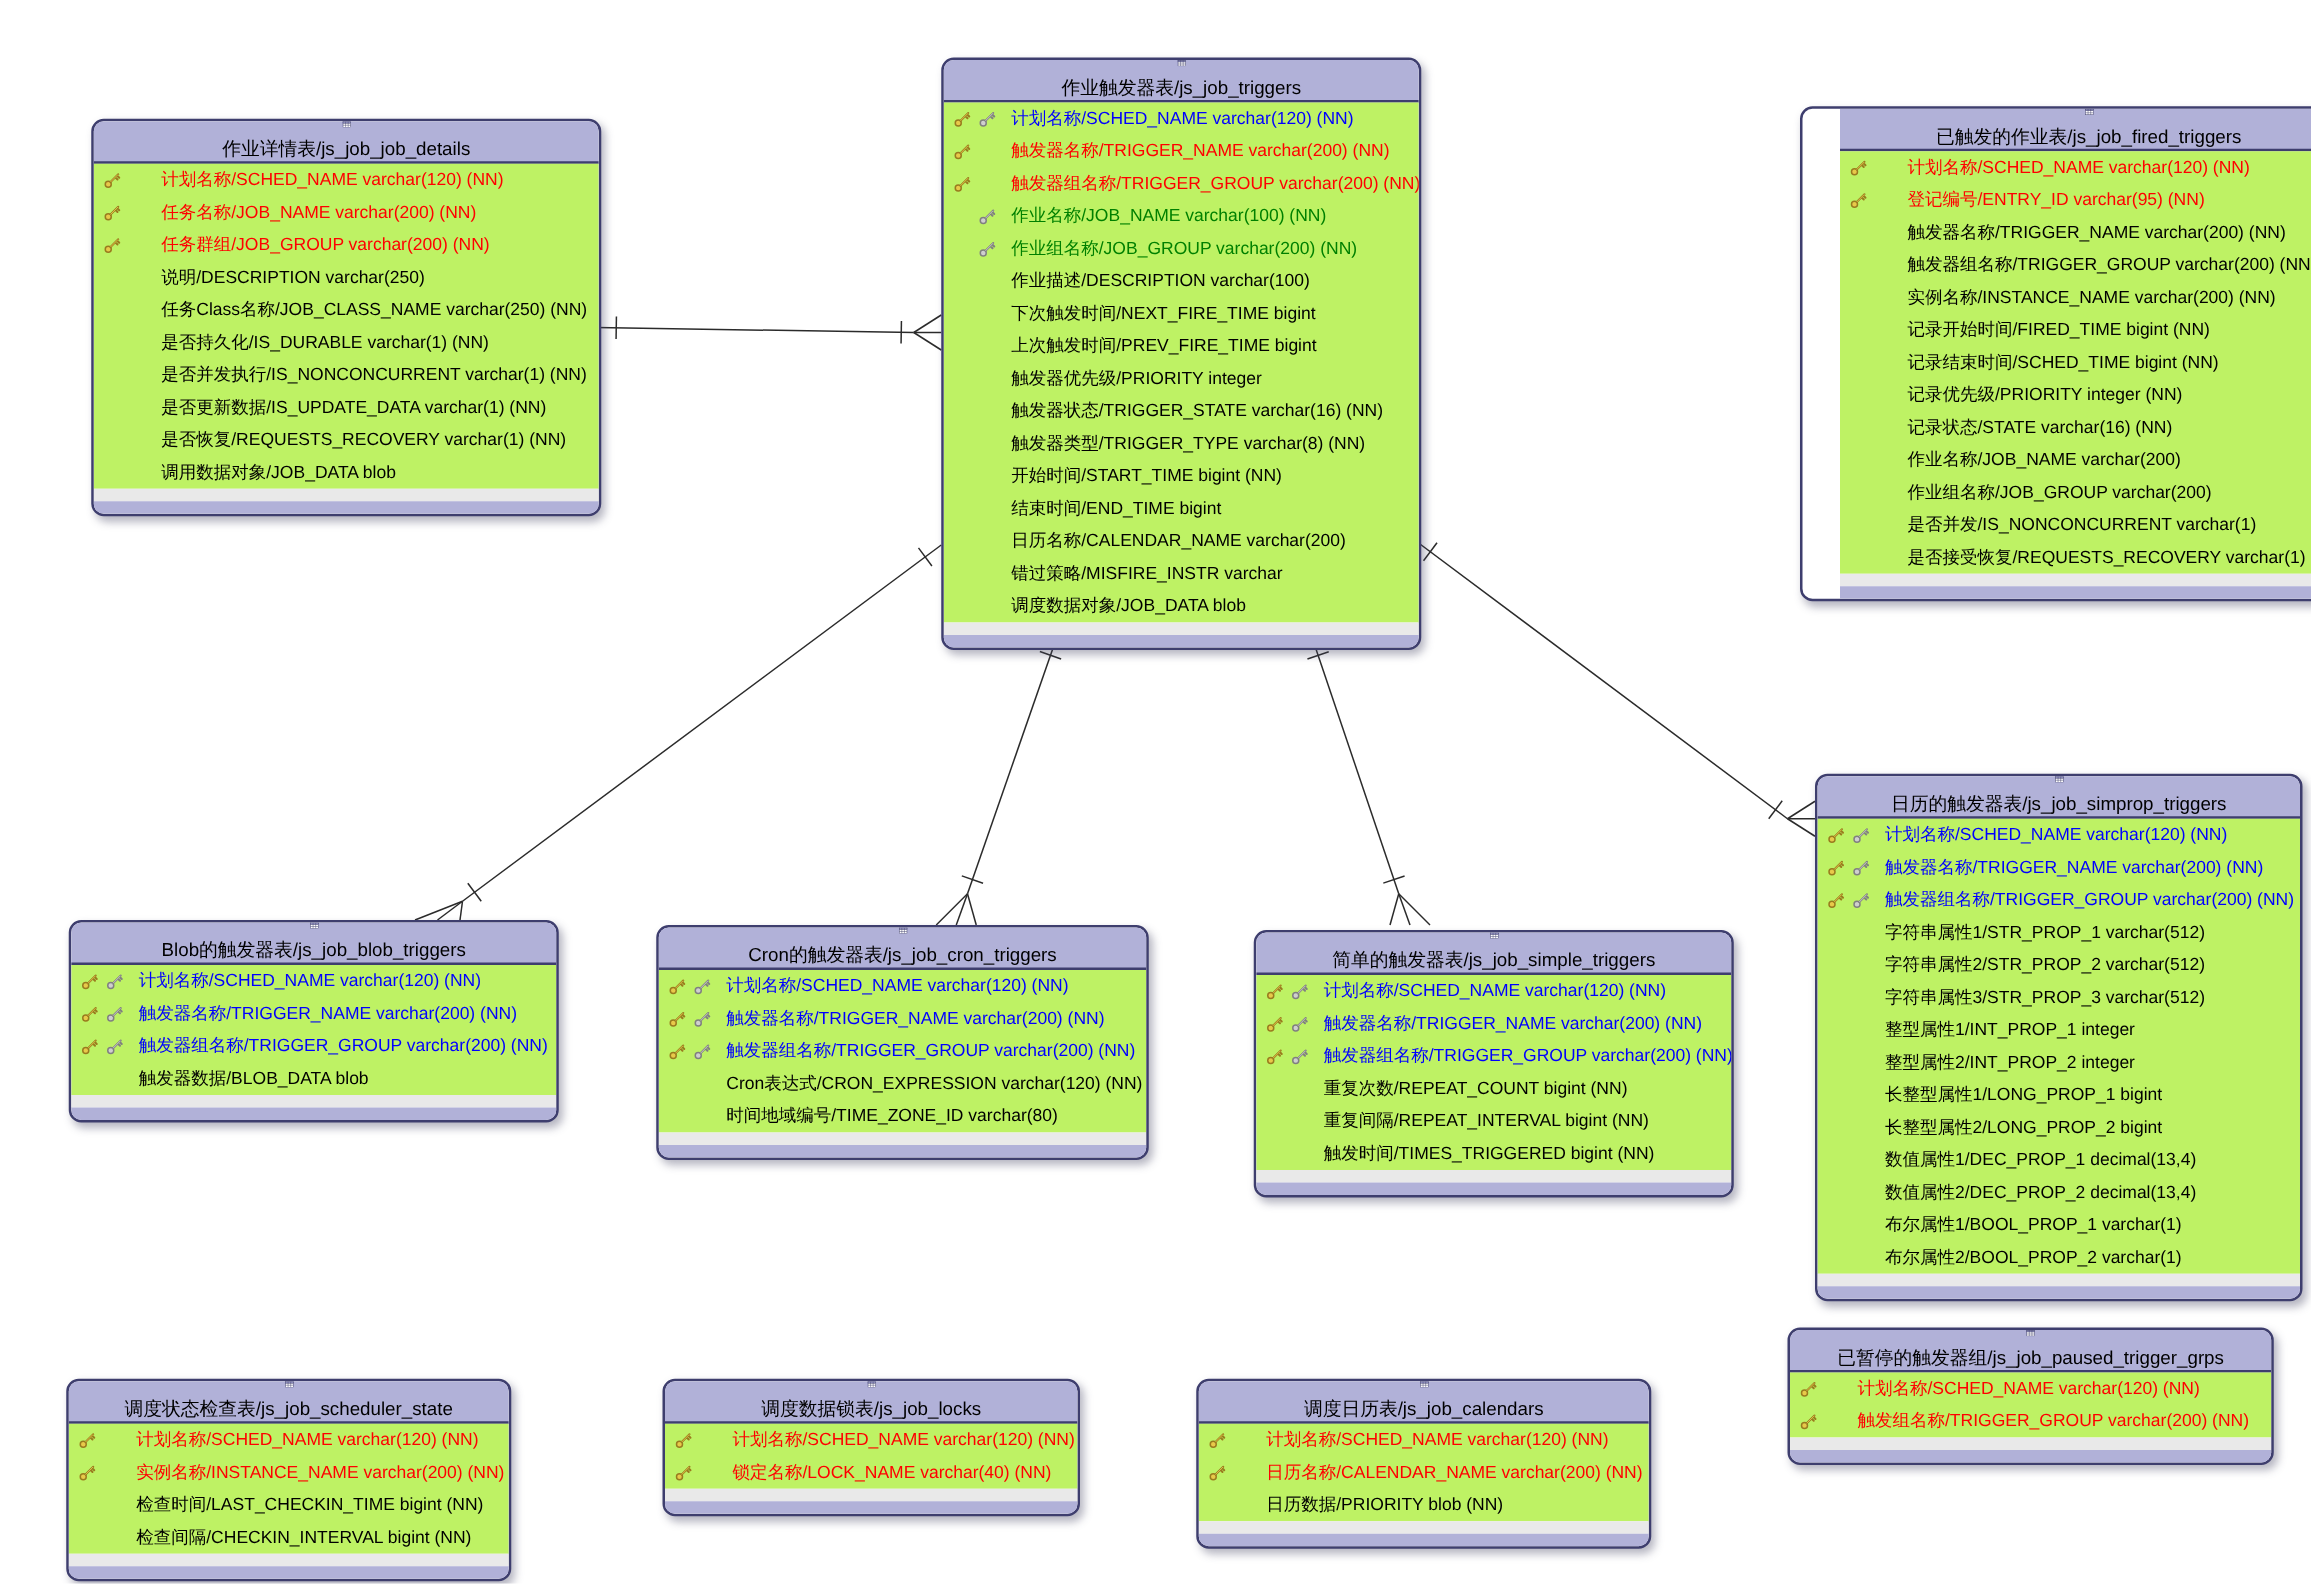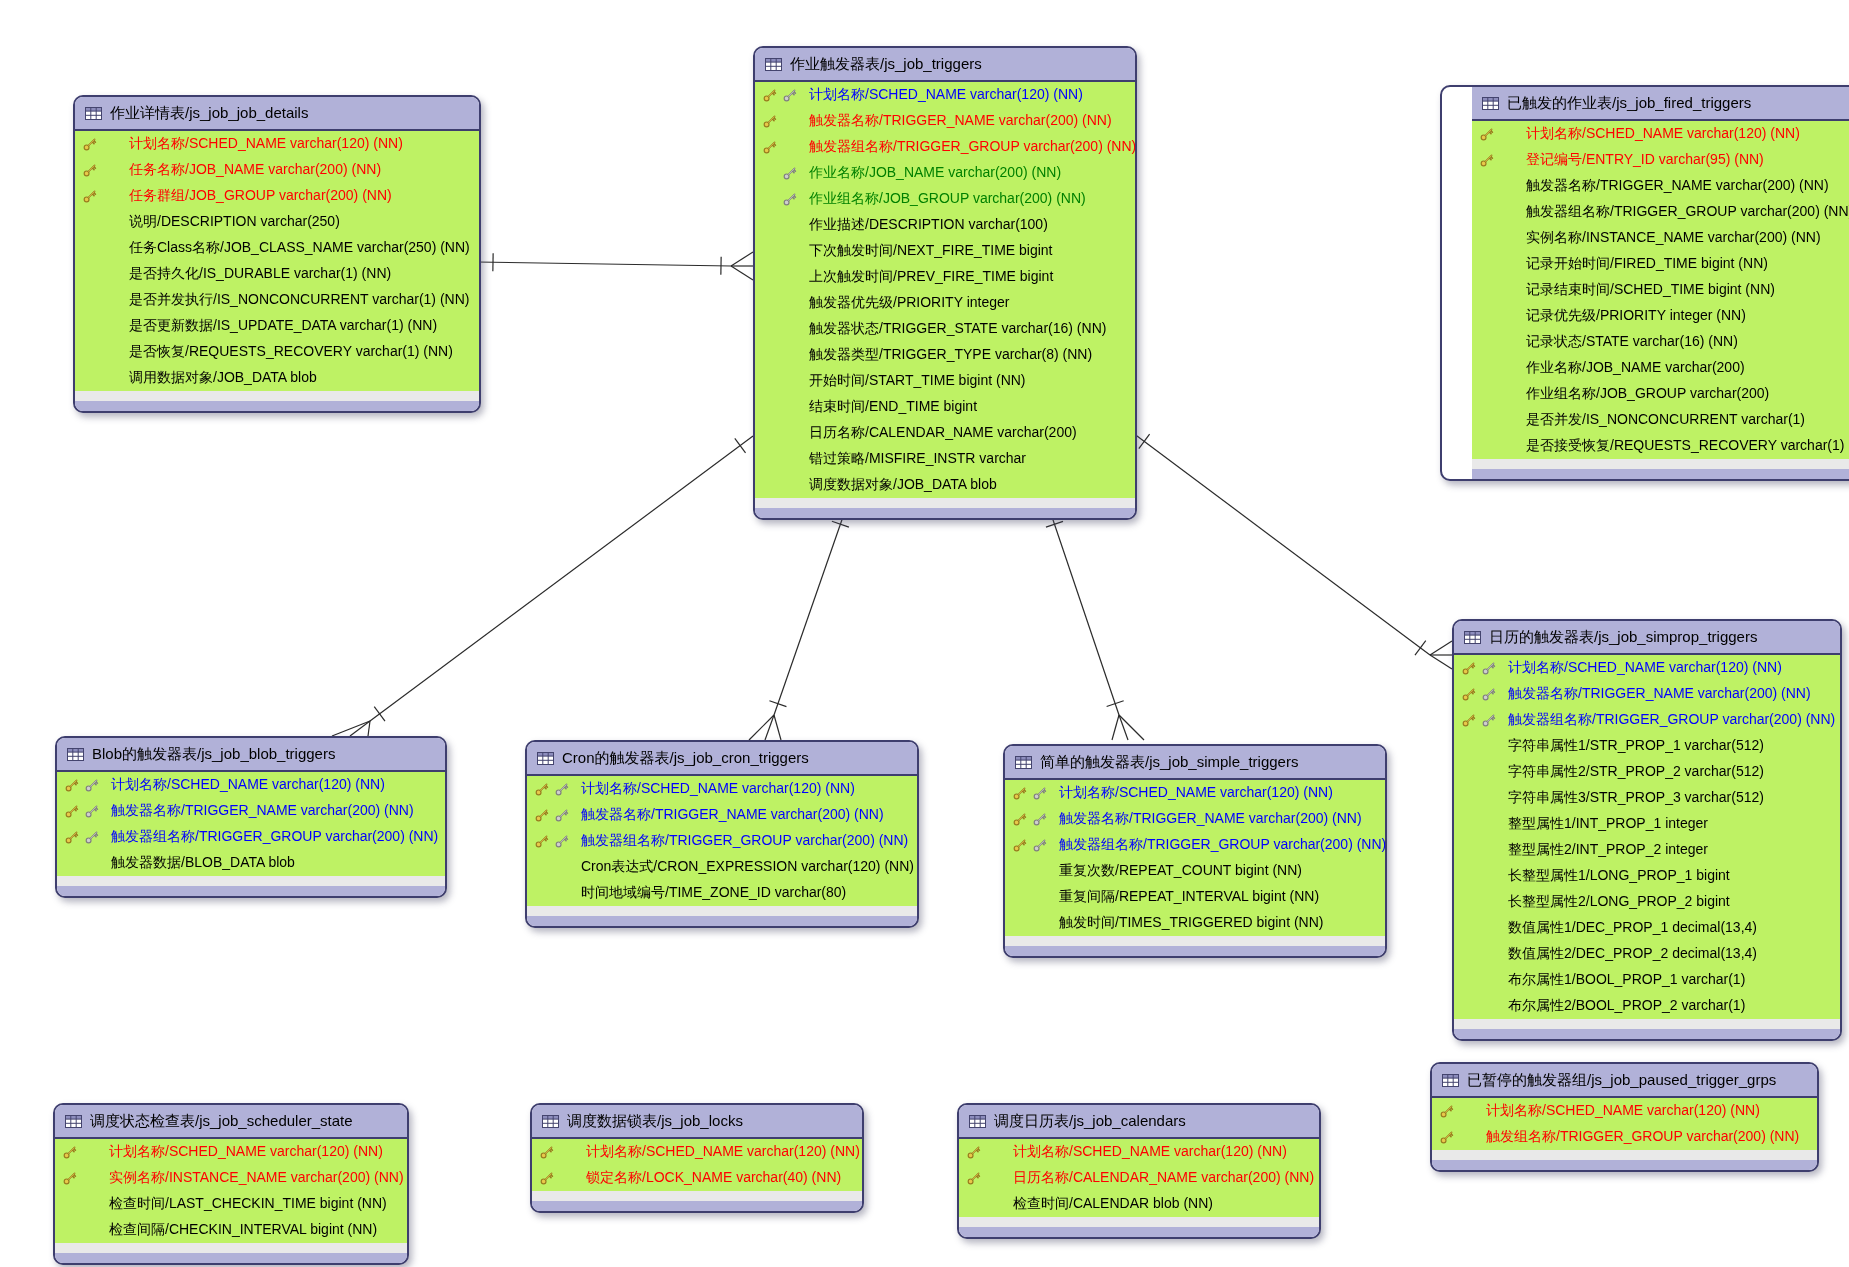--- a/index.html
+++ b/index.html
@@ -10,21 +10,21 @@
   #rel-layer{position:absolute;left:0;top:0;z-index:0;}
   .ent{
     position:absolute;z-index:1;background:#ffffff;
     border:2px solid #3e3e6e;border-radius:10px;
     box-shadow:3px 4px 7px rgba(70,70,100,.40);
     display:flex;flex-direction:column;overflow:hidden;
   }
   .ent-header{
     height:32px;background:#b1b1d8;border-bottom:2px solid #3e3e6e;
     display:flex;align-items:center;gap:8px;padding:0 10px;
-    font-size:15px;color:#000;white-space:nowrap;
+    font-size:15px;color:#000;white-space:nowrap;flex-direction:column;
   }
   .rows{background:#bef264;}
   .row{display:flex;align-items:center;height:26px;padding-left:8px;white-space:nowrap;}
   .kslot{width:20px;flex:0 0 20px;display:flex;align-items:center;}
   .ftext{font-size:14px;margin-left:6px;}
   .ftext.red{color:#ff0000;}
   .ftext.blue{color:#0000ff;}
   .ftext.green{color:#008000;}
   .ftext.black{color:#000000;}
   .strip-gray{height:10px;background:#e9e9e9;}
@@ -210,21 +210,21 @@
         </div>
         <div class="row">
           <span class="kslot"></span>
           <span class="kslot">
             <svg width="14" height="14" viewBox="0 0 14 14" class="icon-svg">
               <circle cx="3.6" cy="10.4" r="2.4" fill="#cfcfcf" stroke="#808080" stroke-width="1.2"></circle>
               <path d="M5.4 8.6 L11.6 2.4 M9.2 4.8 L11 6.6 M10.6 3.4 L12.4 5.2" fill="none" stroke="#808080" stroke-width="1.6" stroke-linecap="round"></path>
               <path d="M5.6 8.4 L11.2 2.8" stroke="#cfcfcf" stroke-width="0.7" stroke-linecap="round"></path>
             </svg>
           </span>
-          <span class="ftext green">作业名称/JOB_NAME varchar(200) (NN)</span>
+          <span class="ftext green">作业名称/JOB_NAME varchar(100) (NN)</span>
         </div>
         <div class="row">
           <span class="kslot"></span>
           <span class="kslot">
             <svg width="14" height="14" viewBox="0 0 14 14" class="icon-svg">
               <circle cx="3.6" cy="10.4" r="2.4" fill="#cfcfcf" stroke="#808080" stroke-width="1.2"></circle>
               <path d="M5.4 8.6 L11.6 2.4 M9.2 4.8 L11 6.6 M10.6 3.4 L12.4 5.2" fill="none" stroke="#808080" stroke-width="1.6" stroke-linecap="round"></path>
               <path d="M5.6 8.4 L11.2 2.8" stroke="#cfcfcf" stroke-width="0.7" stroke-linecap="round"></path>
             </svg>
           </span>
@@ -835,21 +835,21 @@
               <path d="M5.4 8.6 L11.6 2.4 M9.2 4.8 L11 6.6 M10.6 3.4 L12.4 5.2" fill="none" stroke="#9a7b1e" stroke-width="1.6" stroke-linecap="round"></path>
               <path d="M5.6 8.4 L11.2 2.8" stroke="#e8c94a" stroke-width="0.7" stroke-linecap="round"></path>
             </svg>
           </span>
           <span class="kslot"></span>
           <span class="ftext red">日历名称/CALENDAR_NAME varchar(200) (NN)</span>
         </div>
         <div class="row">
           <span class="kslot"></span>
           <span class="kslot"></span>
-          <span class="ftext black">检查时间/CALENDAR blob (NN)</span>
+          <span class="ftext black">日历数据/PRIORITY blob (NN)</span>
         </div>
       </div>
       <div class="strip-gray"></div>
       <div class="strip-bar"></div>
     </div>
     <div class="ent" style="left: 1430px; top: 1062px; width: 385px; height: 106px;">
       <div class="ent-header">
         <svg width="17" height="13" viewBox="0 0 17 13" class="icon-svg">
           <rect x="0.5" y="0.5" width="16" height="12" fill="#ffffff" stroke="#44446e" stroke-width="1"></rect>
           <rect x="0.5" y="0.5" width="16" height="3.6" fill="#8d8dbd" stroke="#44446e" stroke-width="1"></rect>

